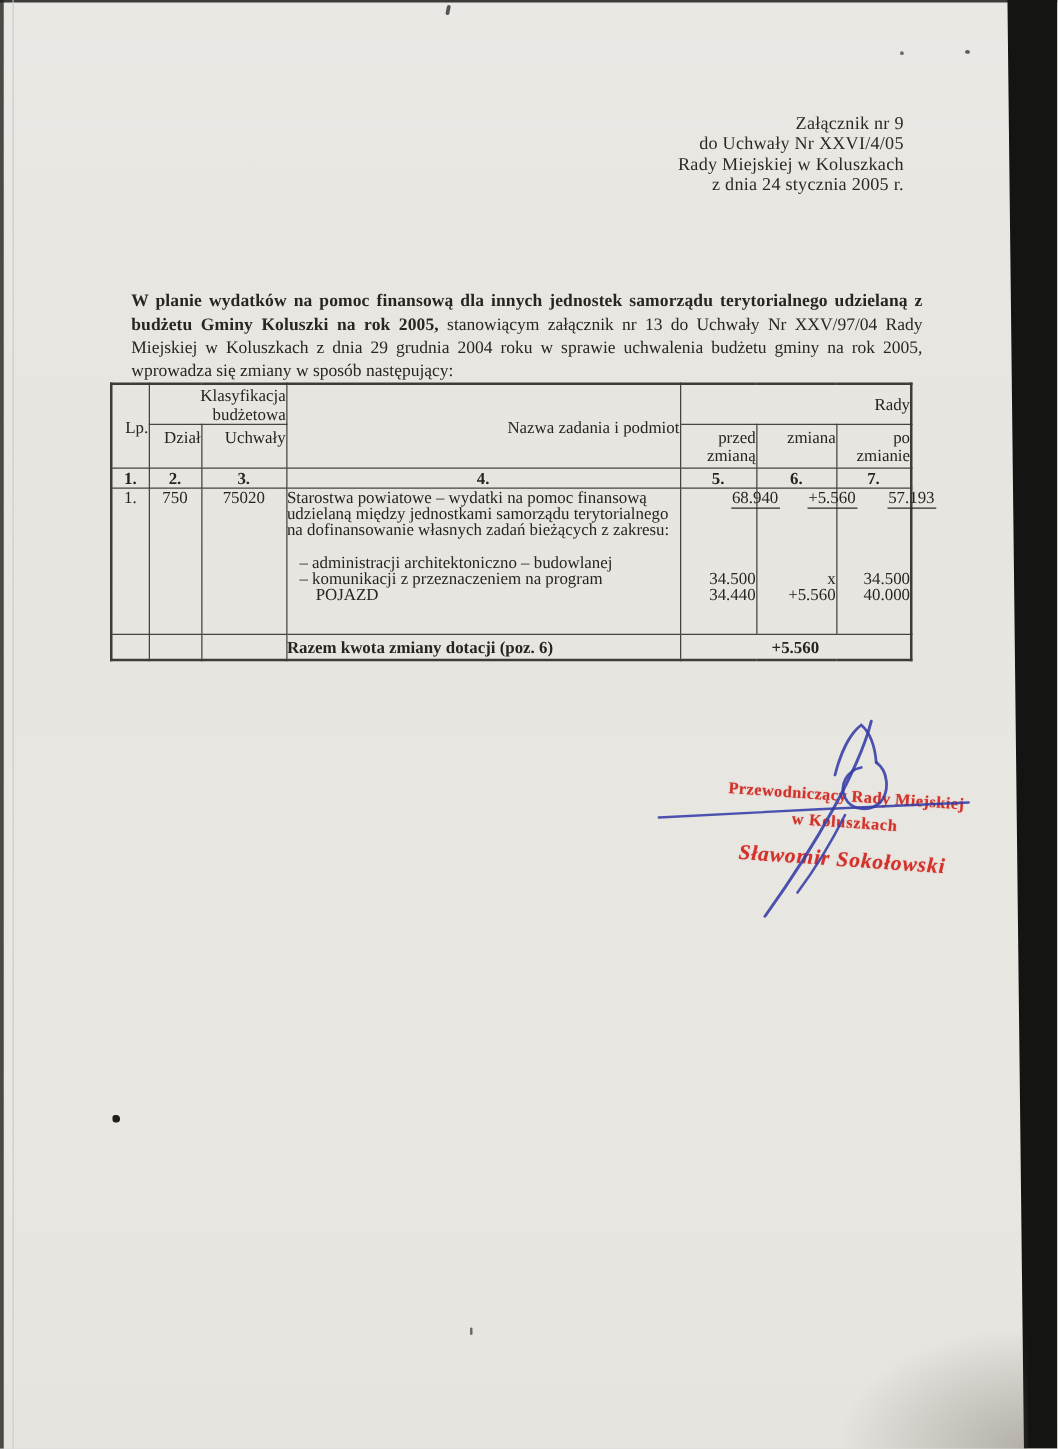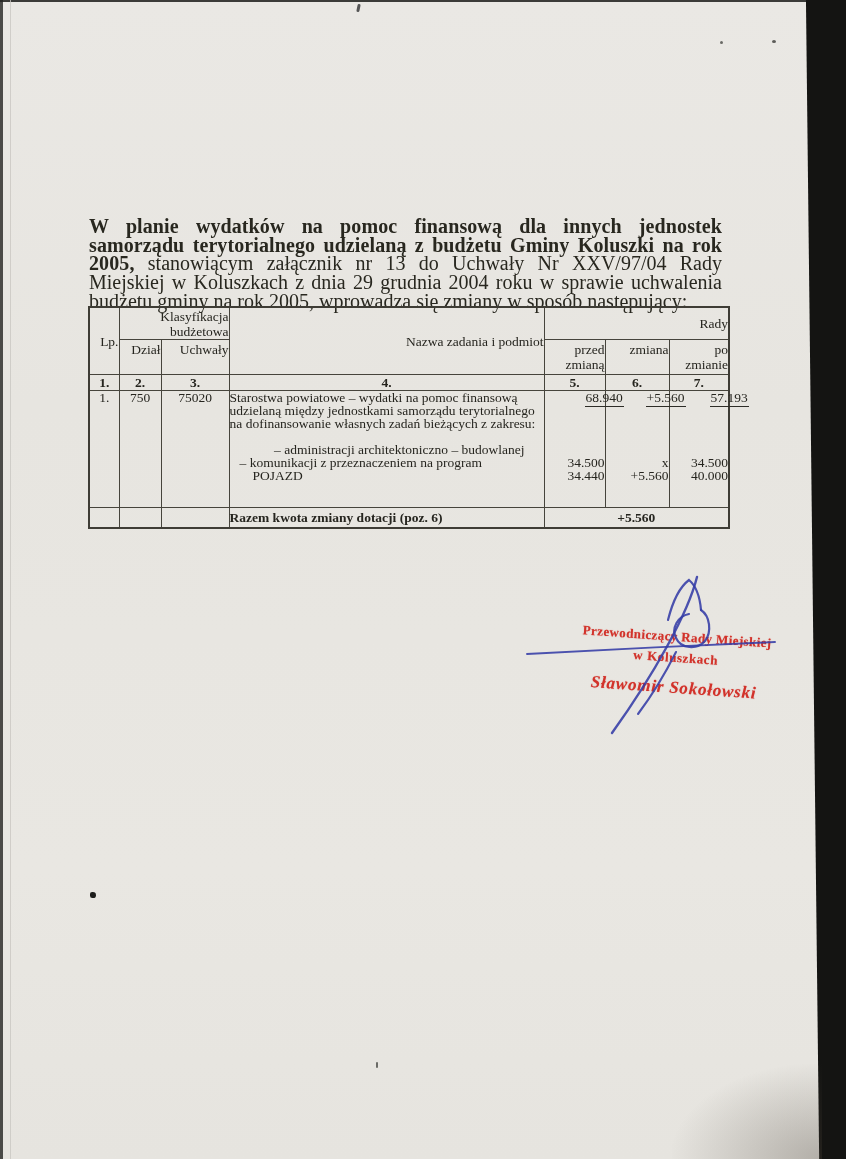--- a/index.html
+++ b/index.html
@@ -31,42 +31,42 @@
   .speck.s5{left:376px;top:1062px;width:2px;height:6px;background:#6b6b67;border-radius:2px;}
 
   
   .attach{
     position:absolute;right:123px;top:91px;text-align:right;
     font-size:14.5px;line-height:16.4px;letter-spacing:.2px;color:#2a2924;
   }
 
   
   .intro{
-    position:absolute;left:89px;top:217px;width:633px;margin:0;
-    font-size:20px;line-height:18.7px;text-align:justify;color:#28271f;
+    position:absolute;left:89px;top:217px;width:633px;margin:16px;
+    font-size:14px;line-height:18.7px;text-align:justify;color:#28271f;
   }
   .intro .b{font-weight:bold;letter-spacing:.1px;}
 
   
   table.budget{
     position:absolute;left:88px;top:306px;width:640px;
     border-collapse:collapse;table-layout:fixed;
     font-size:13.5px;color:#26251f;border:2px solid #3e3c35;
   }
   table.budget th,table.budget td{border:1.4px solid #46443c;padding:0;}
   table.budget th{font-weight:normal;text-align:right;vertical-align:middle;line-height:15px;}
   tr.hr1 th{height:31px;}
   tr.hr2 th{height:32px;vertical-align:top;padding-top:2px;}
   tr.hr3 td{height:15px;font-weight:bold;text-align:center;line-height:14px;}
   tr.data td{height:116px;vertical-align:top;}
   tr.sum td{height:19px;vertical-align:middle;}
   td.desc{padding:4px 4px 0 4px;}
   .dtext{line-height:13px;width:306px;}
   .ditem{line-height:13px;margin-left:10px;width:272px;padding-left:13px;text-indent:-13px;}
-  .ditem.first{margin-top:13px;text-align:right;}
+  .ditem.first{margin-top:13px;}
   td.val{text-align:right;padding:4px 5px 0 0;}
   .vmain{line-height:13px;padding-left:40px;}
   .vmain .uline{border-bottom:1.4px solid #2d2c27;padding:0 1px 1px 1px;}
   .vitem{line-height:13px;}
   .vitem.first{margin-top:52px;}
   td.cc{text-align:center;vertical-align:top;padding-top:4px;line-height:13px;}
   td.sumlabel{font-weight:bold;padding-left:4px;}
   td.sumval{font-weight:bold;text-align:center;}
 
   
@@ -92,20 +92,26 @@
   <div class="edge-left"></div>
   <div class="paper-fold"></div>
   <div class="band-right"></div>
   <div class="shadow-br"></div>
   <div class="speck s1"></div>
   <div class="speck s2"></div>
   <div class="speck s3"></div>
   <div class="speck s4"></div>
   <div class="speck s5"></div>
 
+  <div class="attach">
+    <div>Załącznik nr 9</div>
+    <div>do Uchwały Nr XXVI/4/05</div>
+    <div>Rady Miejskiej w Koluszkach</div>
+    <div>z dnia 24 stycznia 2005 r.</div>
+  </div>
 
   <p class="intro"><span class="b">W planie wydatków na pomoc finansową dla innych jednostek samorządu terytorialnego udzielaną z budżetu Gminy Koluszki na rok 2005,</span><span> stanowiącym załącznik nr 13 do Uchwały Nr XXV/97/04 Rady Miejskiej w Koluszkach z dnia 29 grudnia 2004 roku  w sprawie uchwalenia budżetu gminy na rok 2005, wprowadza się zmiany w sposób następujący:</span></p>
 
   <table class="budget">
     <colgroup>
       <col style="width:30px">
         <col style="width:42px">
         <col style="width:68px">
       <col style="width:315px">
         <col style="width:61px">

